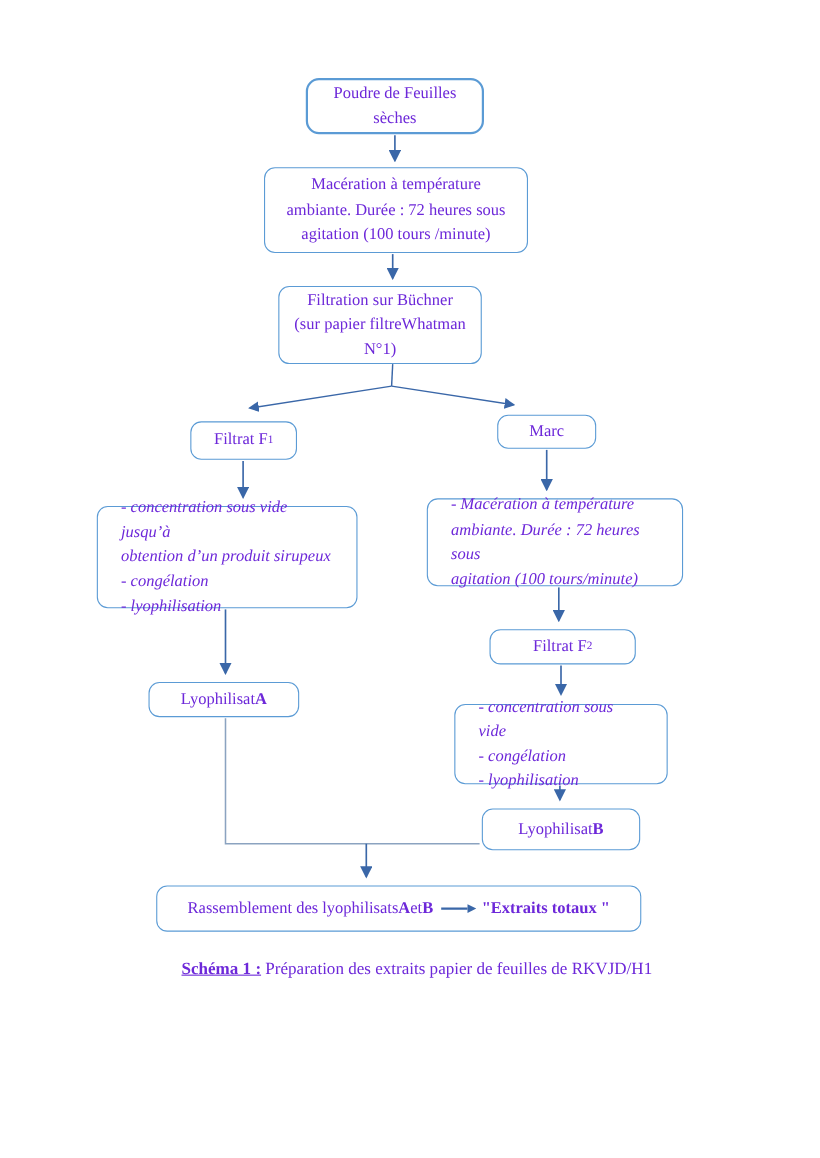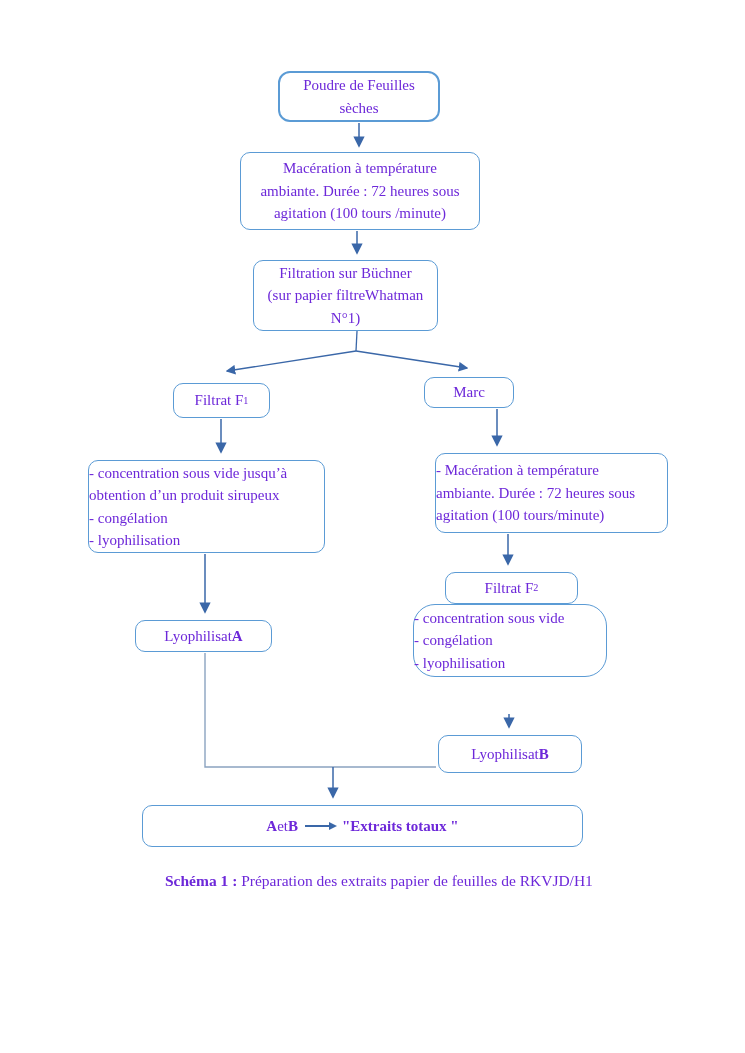--- a/index.html
+++ b/index.html
@@ -24,28 +24,28 @@
     font-size:15px;
     line-height:1.5;
     display:flex;
     align-items:center;
     justify-content:center;
     text-align:center;
     white-space:pre-line;
     padding:2px 8px;
   }
   .node.thick { border-width:2.6px; border-radius:12px; }
-  .node.left  { justify-content:flex-start; text-align:left; padding:2px 0; }
+  .node.left  { justify-content:flex-start; text-align:left; padding:2px 21px;font-style:italic; }
   .node sub   { font-size:0.68em; line-height:0; }
   .inline-arrow { margin:0 5px 0 7px; vertical-align:-1px; }
   .caption {
     position:absolute; left:165px; top:872px;
     font-size:15.5px; white-space:nowrap;
   }
-  .caption .lbl { font-weight:bold; }
+  .caption .lbl { font-weight:bold; text-decoration:underline; }
   .pagenum {
     position:absolute; left:655px; top:967px;
     width:38px; height:38px;
     box-sizing:border-box;
     border:1px solid #a6a6a6;
     background:#ffffff;
     font-size:13px;
     text-align:center;
   }
   .pagenum .num { display:block; margin-top:5px; }
@@ -85,48 +85,49 @@
 agitation (100 tours /minute)</div>
 
   <div class="node" style="left:253px; top:260px; width:185px; height:71px;">Filtration sur Büchner
 (sur papier filtreWhatman
 N°1)</div>
 
   <div class="node" style="left:173px; top:383px; width:97px; height:35px;">
     <span>Filtrat F</span><sub>1</sub>
   </div>
 
-  <div class="node" style="left:424px; top:377px; width:90px; height:31px;">Marc</div>
+  <div class="node" style="left:452px; top:377px; width:90px; height:31px;">Marc</div>
 
   <div class="node left" style="left:88px; top:460px; width:237px; height:93px;">- concentration sous vide jusqu’à
 obtention d’un produit sirupeux
 - congélation
 - lyophilisation</div>
 
-  <div class="node left" style="left:388px; top:453px; width:233px; height:80px;margin-left:47px;">- Macération à température
+  <div class="node left" style="left:388px; top:453px; width:233px; height:80px;">- Macération à température
 ambiante. Durée : 72 heures sous
 agitation (100 tours/minute)</div>
 
   <div class="node" style="left:445px; top:572px; width:133px; height:32px;">
     <span>Filtrat F</span><sub>2</sub>
   </div>
 
   <div class="node" style="left:135px; top:620px; width:137px; height:32px;">
     <span>Lyophilisat </span><b>A</b>
   </div>
 
-  <div class="node left" style="left:413px; top:604px; width:194px; height:73px;border-radius:22px;">- concentration sous vide
+  <div class="node left" style="left:413px; top:640px; width:194px; height:73px;">- concentration sous vide
 - congélation
 - lyophilisation</div>
 
   <div class="node" style="left:438px; top:735px; width:144px; height:38px;">
     <span>Lyophilisat </span><b>B</b>
   </div>
 
   <div class="node" style="left:142px; top:805px; width:441px; height:42px; white-space:nowrap;">
+    <span>Rassemblement des lyophilisats </span>
       <b>A</b>
       <span> et </span>
       <b>B</b>
       <svg class="inline-arrow" width="32" height="10" viewBox="0 0 32 10">
         <line x1="0" y1="5" x2="24" y2="5" stroke="#3A67A8" stroke-width="2"></line>
         <polygon points="24,1 32,5 24,9" fill="#3A67A8"></polygon>
       </svg>
       <b>"Extraits totaux "</b>
   </div>
 

